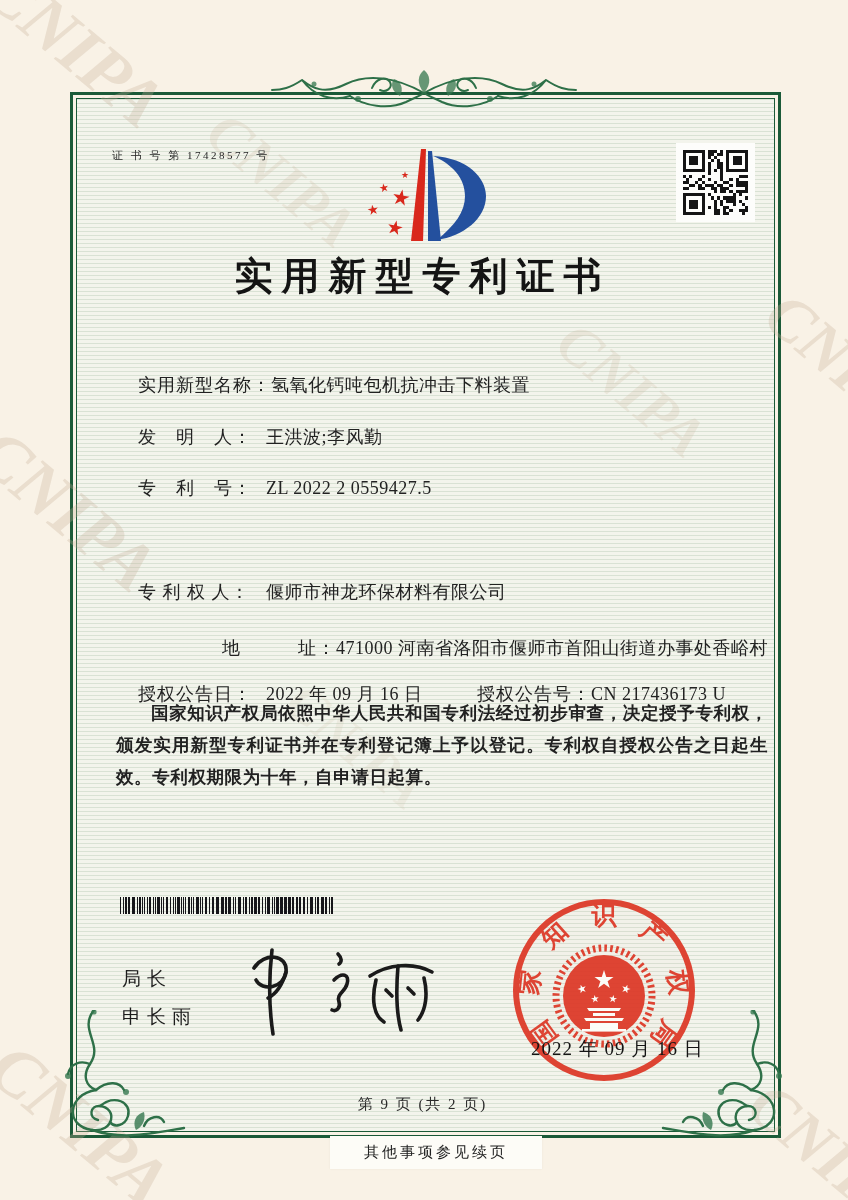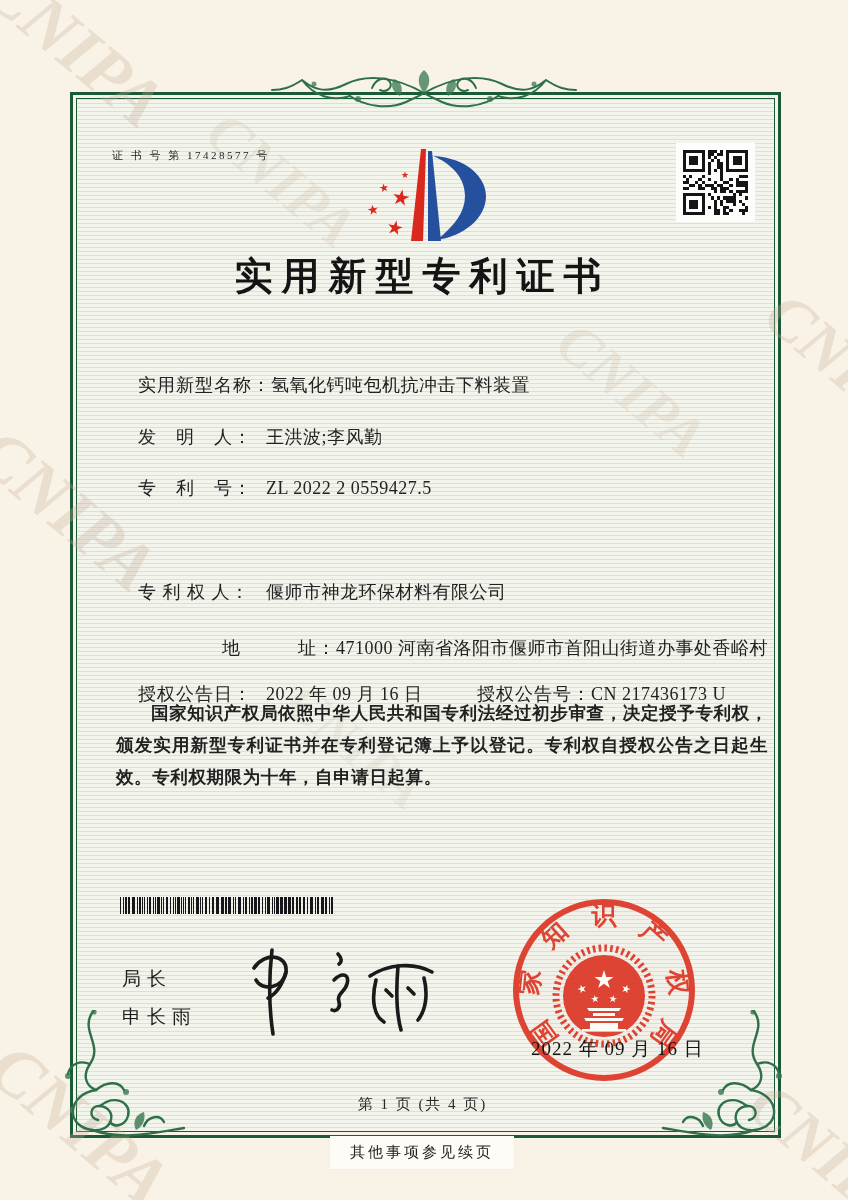--- a/index.html
+++ b/index.html
@@ -53,21 +53,21 @@
   .seal{left:509px; top:895px; width:190px; height:190px;}
   .seal-date{
     left:531px; top:1036px; font-size:19px; letter-spacing:1px;
     color:#141414; z-index:4; white-space:pre;
   }
   .page-footer{
     left:70px; top:1095px; width:705px; text-align:center;
     font-size:15px; letter-spacing:2px; color:#2a2a2a;
   }
   .cont-note{
-    left:330px; top:1136px; background:#fdfcf7; padding:7px 20px;
+    left:330px; top:1136px; background:#fdfcf7; padding:7px 34px;
     font-size:15px; letter-spacing:3px; color:#222; box-shadow:0 0 2px rgba(0,0,0,0.06);
   }
 </style>
 </head>
 <body>
 
 <div class="page">
 
   <svg width="0" height="0" style="position:absolute">
     <defs>
@@ -522,17 +522,17 @@
         <rect x="-11" y="17" width="22" height="3"></rect>
         <path d="M-20,22 L20,22 L18,25 L-18,25 Z"></path>
         <rect x="-14" y="27" width="28" height="6"></rect>
         <rect x="-22" y="33" width="44" height="2.6"></rect>
       </g>
     </g>
   </svg>
 
   <div class="z3 seal-date">2022 年 09 月 16 日</div>
 
-  <div class="z3 page-footer">第 1 页 (共 4 页)</div>
+  <div class="z3 page-footer">第 9 页 (共 2 页)</div>
 
   <div class="z3 cont-note">其他事项参见续页</div>
 
 </div>
 
 </body></html>

